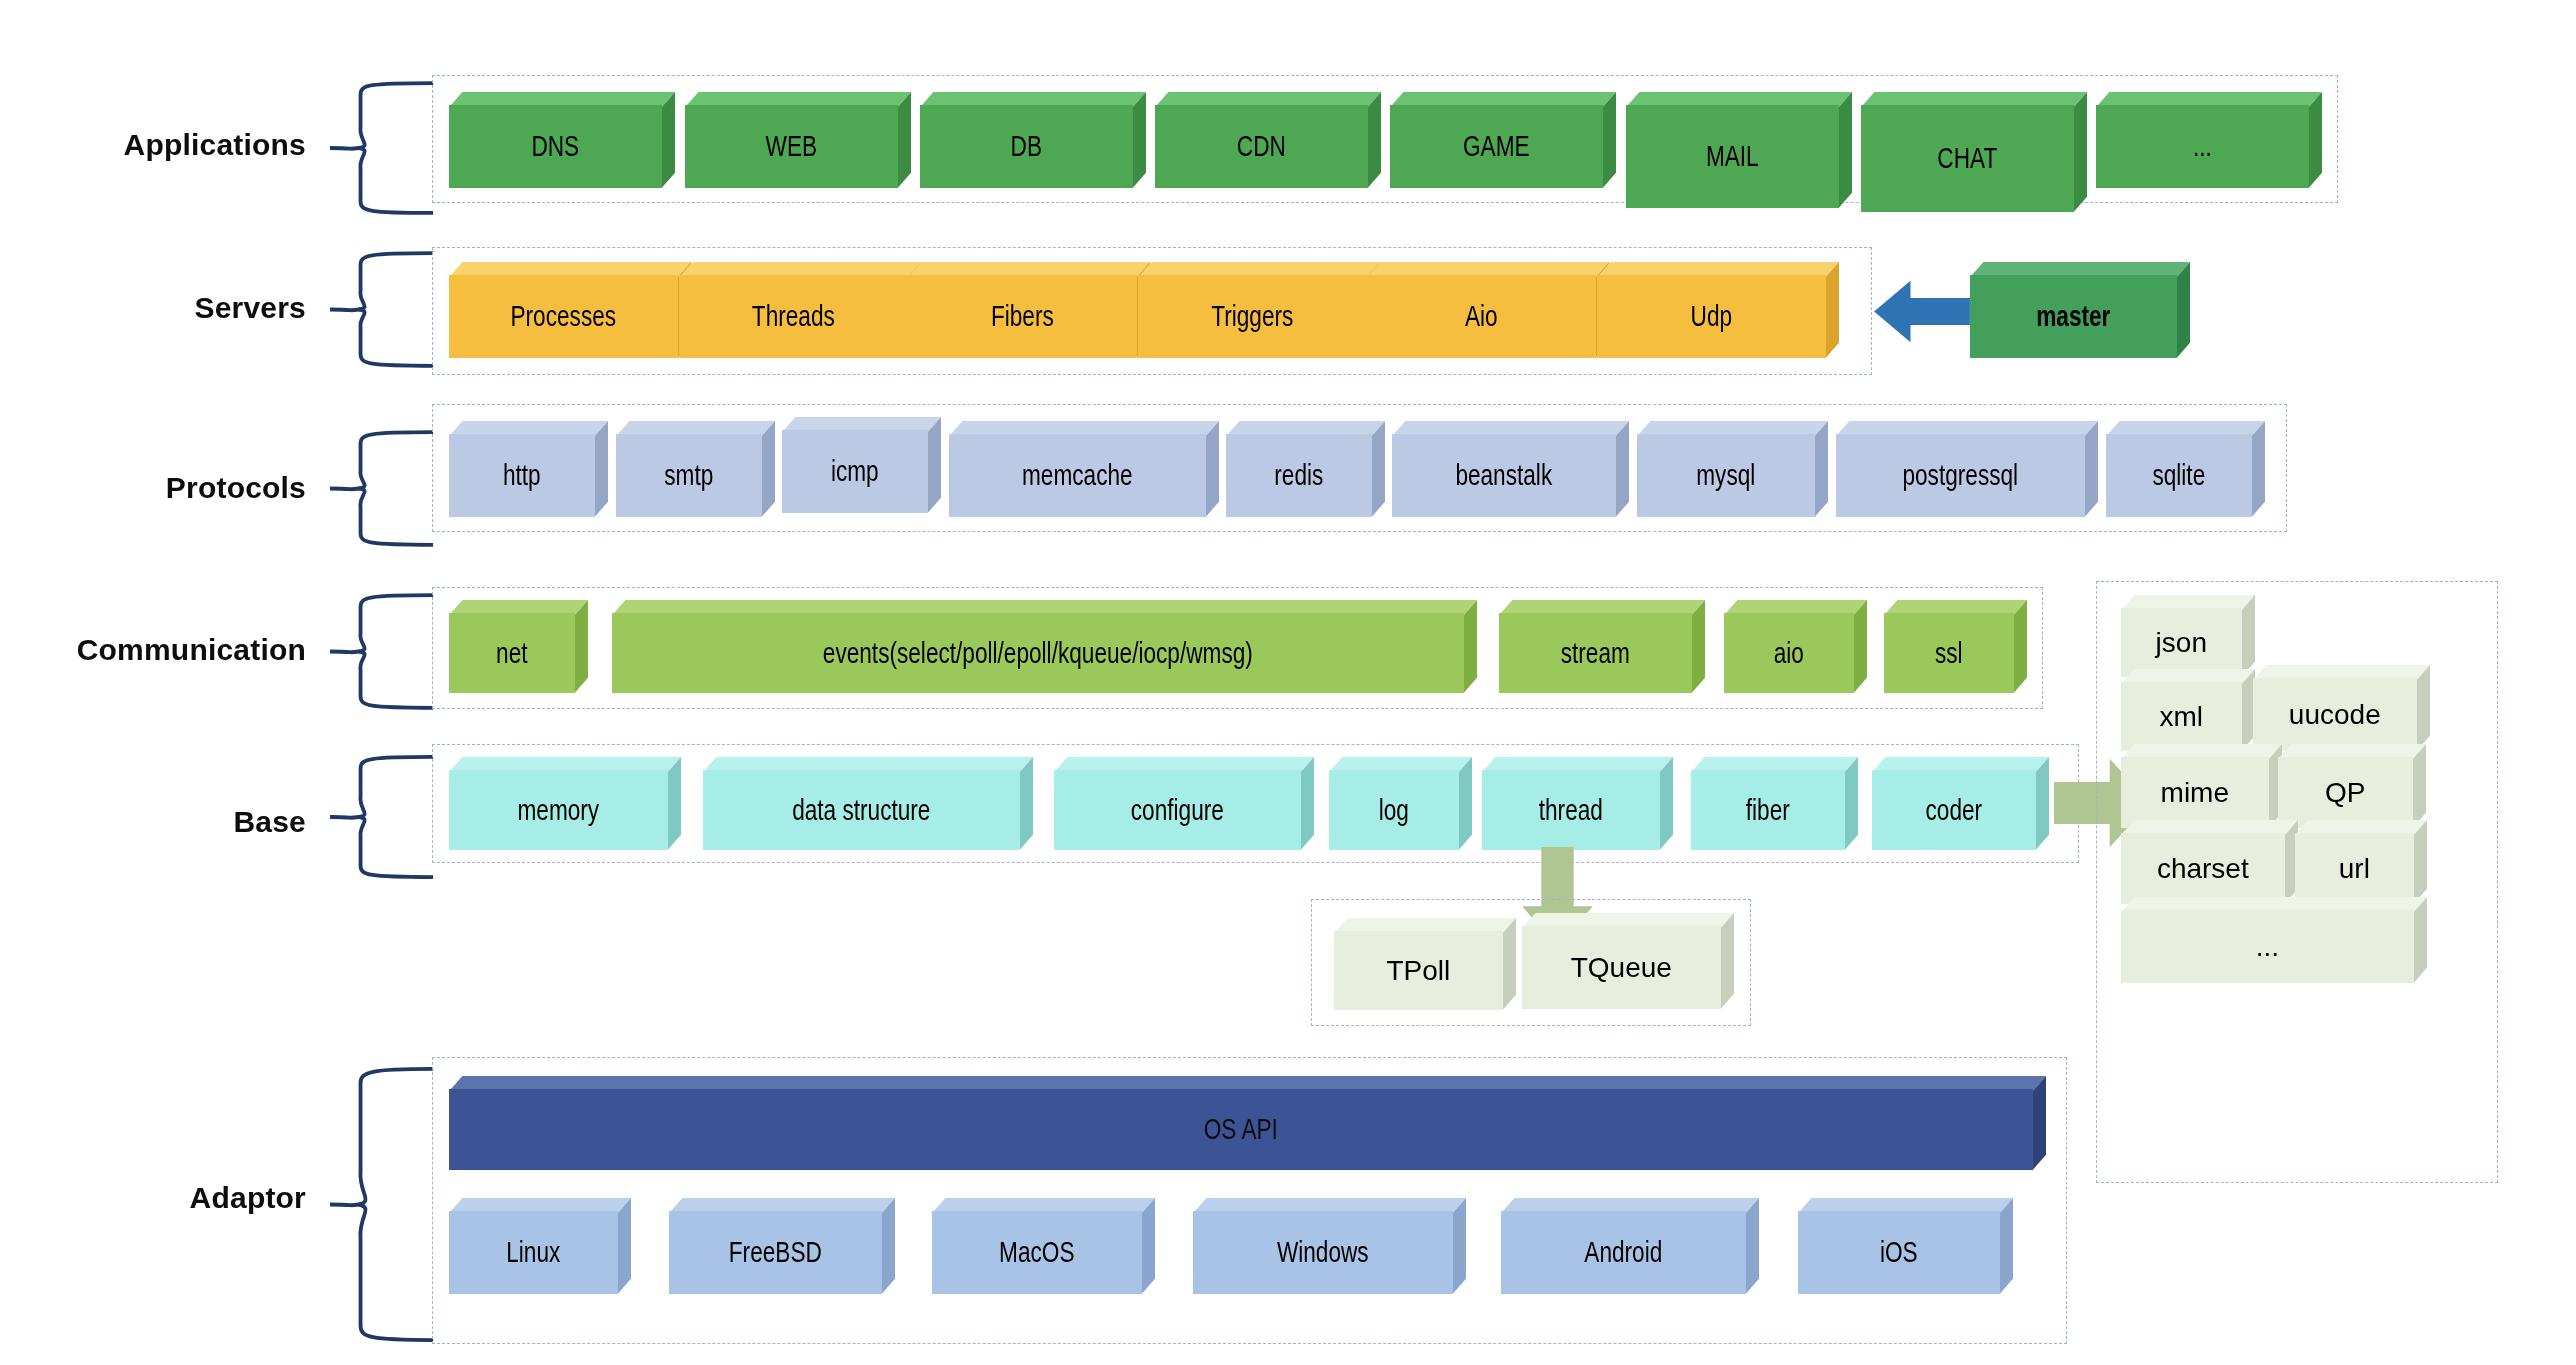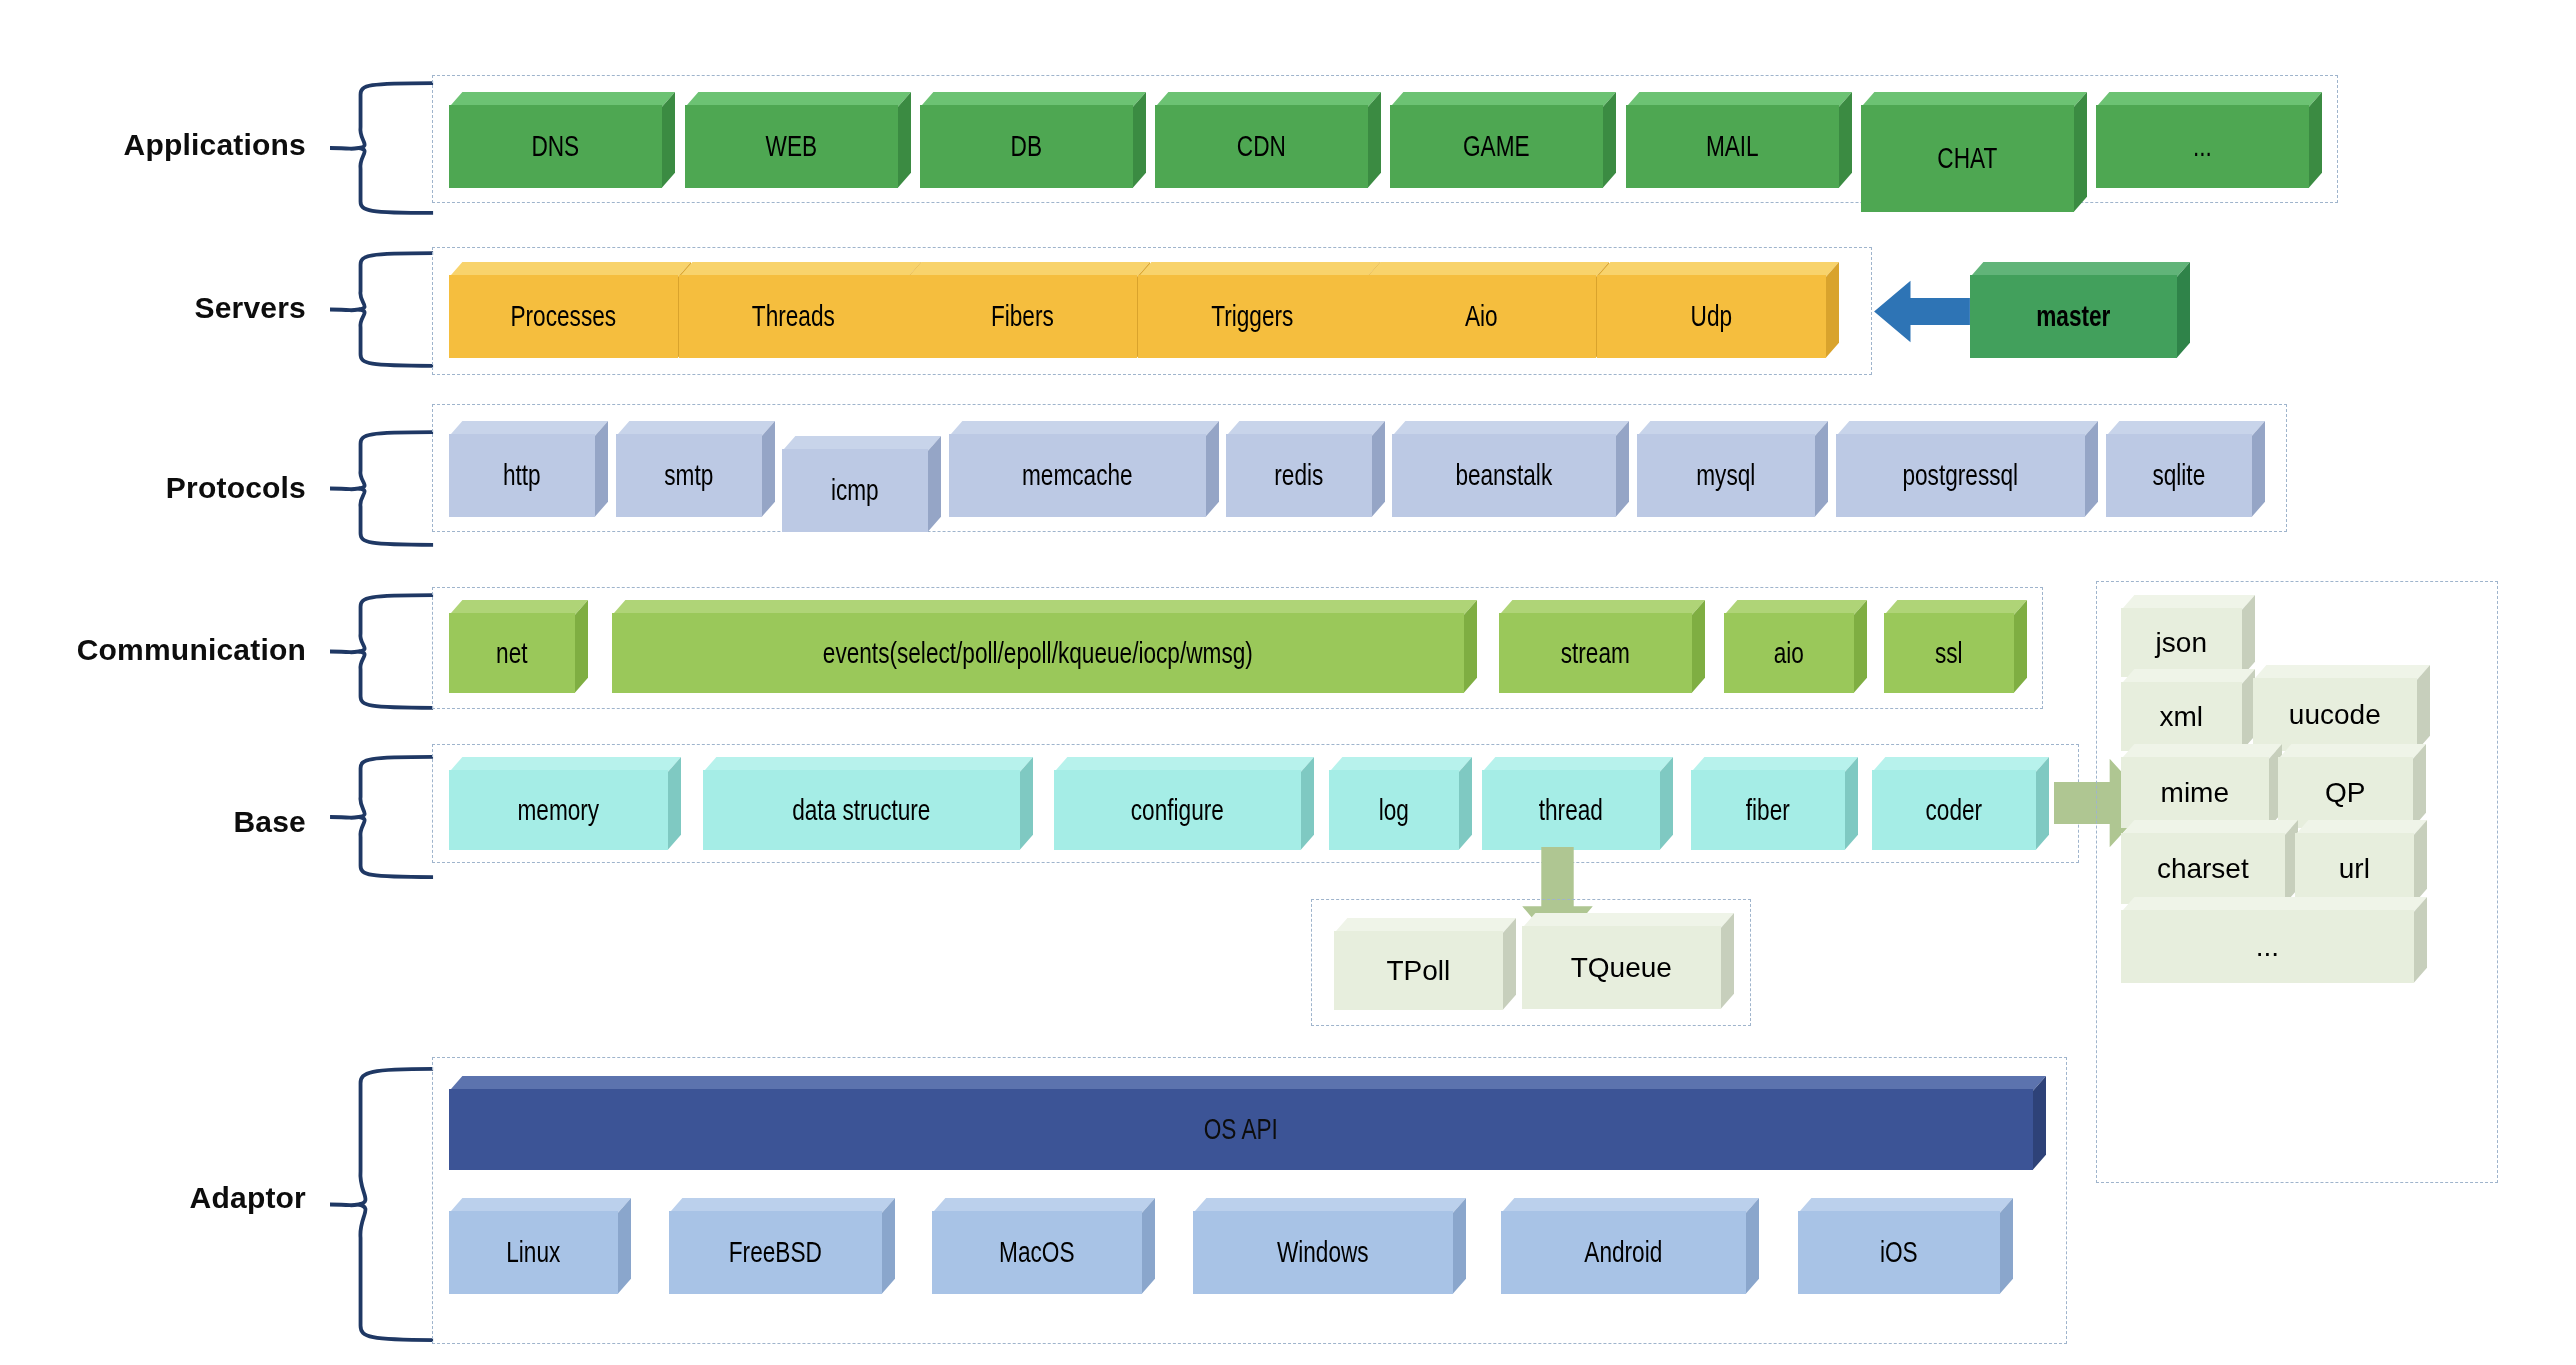--- a/index.html
+++ b/index.html
@@ -121,21 +121,21 @@
       </div>
   </div>
   <div class="box3d" style="left:1390px;top:92px;width:226px;height:96px;">
     <div class="shape-top" style="background:#6CC273;"></div>
     <div class="shape-side" style="background:#3B8B42;"></div>
     <div class="shape-front" style="background:#4EA752;"></div>
     <div class="face">
         <span>GAME</span>
       </div>
   </div>
-  <div class="box3d" style="left:1626px;top:92px;width:226px;height:96px;padding-left:32px;">
+  <div class="box3d" style="left:1626px;top:92px;width:226px;height:116px;padding-left:32px;">
     <div class="shape-top" style="background:#6CC273;"></div>
     <div class="shape-side" style="background:#3B8B42;"></div>
     <div class="shape-front" style="background:#4EA752;"></div>
     <div class="face">
         <span>MAIL</span>
       </div>
   </div>
   <div class="box3d" style="left:1861px;top:92px;width:226px;height:120px;border-radius:9px;">
     <div class="shape-top" style="background:#6CC273;"></div>
     <div class="shape-side" style="background:#3B8B42;"></div>
@@ -228,21 +228,21 @@
       </div>
   </div>
   <div class="box3d" style="left:616px;top:421px;width:159px;height:96px;text-decoration:underline;">
     <div class="shape-top" style="background:#C8D4EA;"></div>
     <div class="shape-side" style="background:#95A5C6;"></div>
     <div class="shape-front" style="background:#BCC9E4;"></div>
     <div class="face">
         <span>smtp</span>
       </div>
   </div>
-  <div class="box3d" style="left:782px;top:436px;width:159px;height:96px;">
+  <div class="box3d" style="left:782px;top:417px;width:159px;height:96px;">
     <div class="shape-top" style="background:#C8D4EA;"></div>
     <div class="shape-side" style="background:#95A5C6;"></div>
     <div class="shape-front" style="background:#BCC9E4;"></div>
     <div class="face">
         <span>icmp</span>
       </div>
   </div>
   <div class="box3d" style="left:949px;top:421px;width:270px;height:96px;">
     <div class="shape-top" style="background:#C8D4EA;"></div>
     <div class="shape-side" style="background:#95A5C6;"></div>

